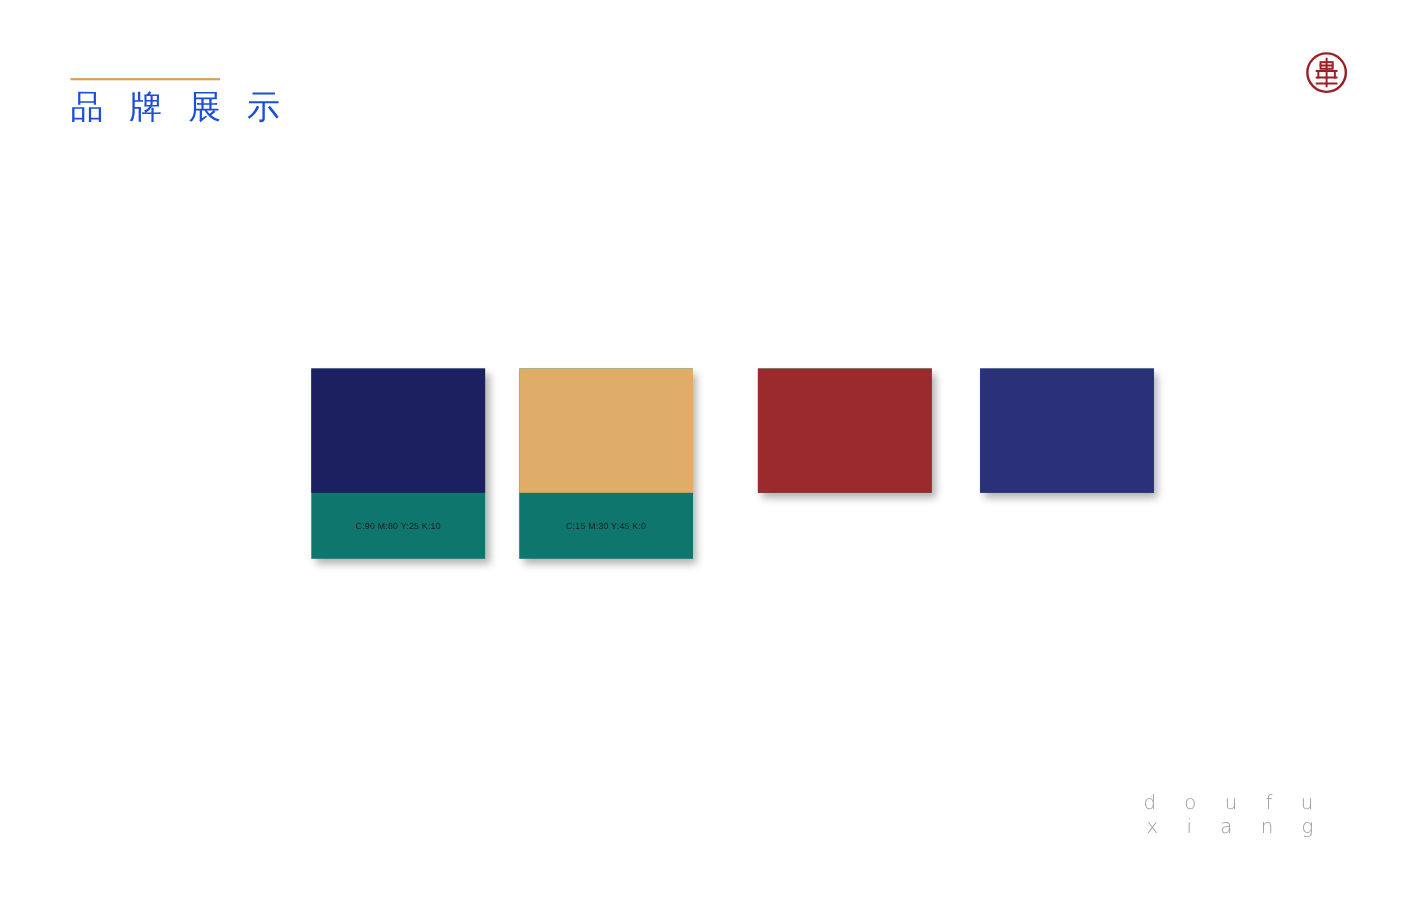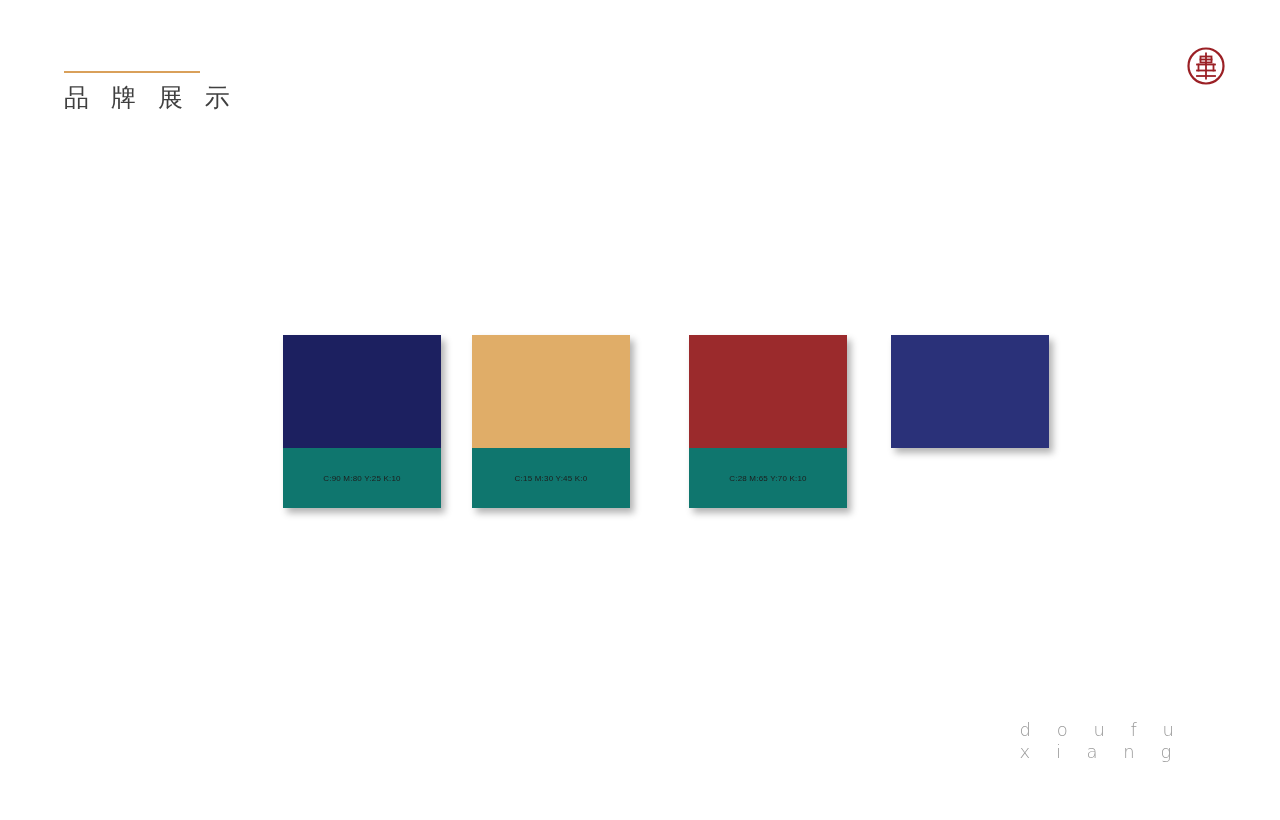--- a/index.html
+++ b/index.html
@@ -33,23 +33,23 @@
   }
   .header-rule {
     width: 136px;
     height: 2px;
     background: #d9a05a;
     margin-top: 9px;
   }
   .header-subtitle {
     margin-top: 10px;
     font-family: "DejaVu Sans", sans-serif;
-    font-size: 25px;
+    font-size: 30px;
     line-height: 30px;
-    color: #404040;
+    color: #1d4ed8;
     letter-spacing: 7px;
     font-weight: 400;
   }
 
   
   .logo {
     position: absolute;
     left: 1186px;
     top: 46px;
     width: 40px;
@@ -88,22 +88,23 @@
     font-size: 8px;
     color: #1d1d1d;
     letter-spacing: 0.2px;
     font-family: "Liberation Sans", sans-serif;
     white-space: nowrap;
   }
 
   
   .footer-mark {
     position: absolute;
-    right: 96px;
+    right: 76px;
     bottom: 57px;
+    text-align: right;
     color: #9a9a9a;
     font-size: 18px;
     line-height: 22px;
     letter-spacing: 10px;
     font-family: "DejaVu Sans", sans-serif;
     font-weight: 300;
   }
   .footer-line-2 {
     padding-right: 0;
   }
@@ -139,21 +140,20 @@
     <div class="swatch-caption">C:90 M:80 Y:25 K:10</div>
   </div>
 
   <div class="swatch-card">
     <div class="swatch-color" style="background: rgb(224, 173, 104);"></div>
     <div class="swatch-caption">C:15 M:30 Y:45 K:0</div>
   </div>
 
   <div class="swatch-card">
     <div class="swatch-color" style="background: rgb(155, 42, 44);"></div>
-    <div class="swatch-caption">C:28 M:65 Y:70 K:10</div>
   </div>
 
   <div class="swatch-card">
     <div class="swatch-color" style="background: rgb(42, 49, 121);"></div>
   </div>
 
 </div>
 
 <div class="footer-mark" style="color: rgb(154, 154, 154);">
   <div class="footer-line-1">d o u     f u</div>

